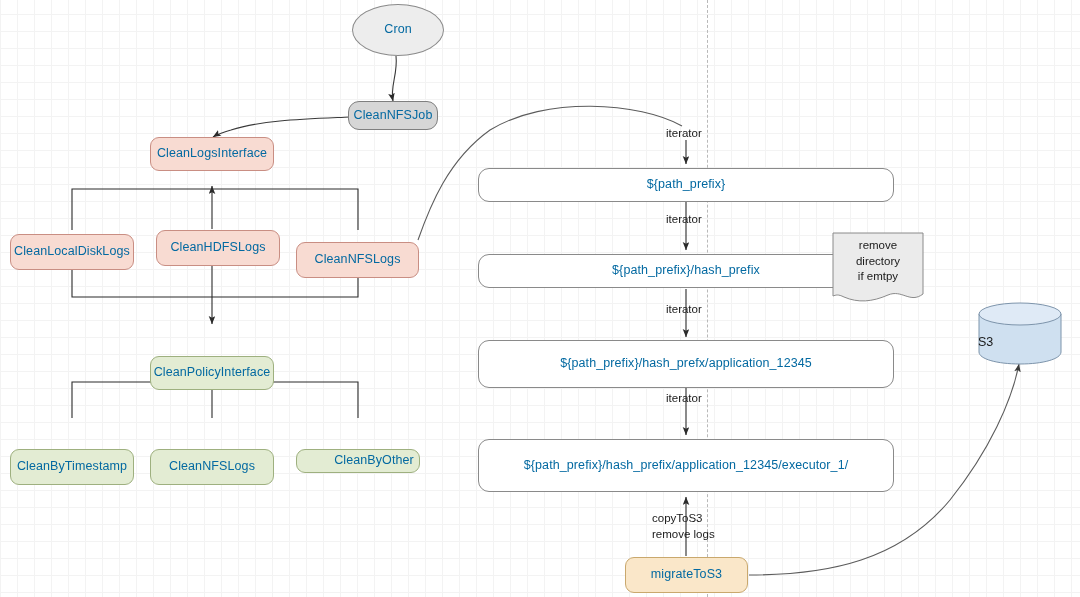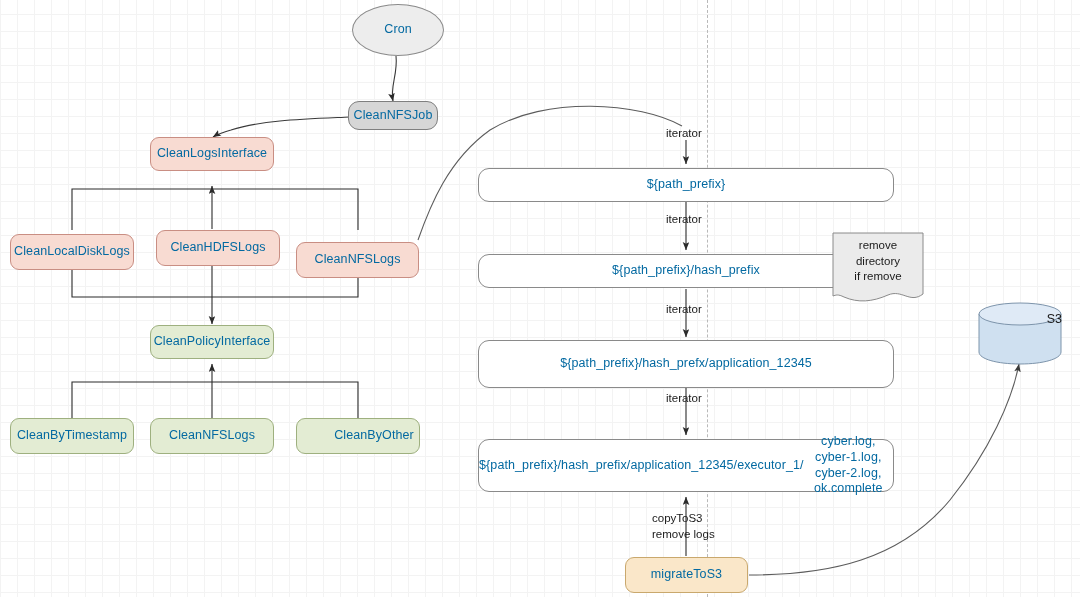--- a/index.html
+++ b/index.html
@@ -24,21 +24,21 @@
   .node{
     position:absolute;box-sizing:border-box;
     display:flex;align-items:center;justify-content:center;
     text-align:center;line-height:1.25;
     border:1px solid #878787;border-radius:9px;
     font-size:12.5px;color:#0369a1;
     letter-spacing:.1px;
     box-shadow:0 0 0 0 rgba(0,0,0,0);
   }
   .node.pink{background:#f8dbd2;border-color:#c98e83;}
-  .node.green{background:#e3ecd3;border-color:#9eb07f;}
+  .node.green{background:#e3ecd3;border-color:#9eb07f;margin-top:31px;}
   .node.grey{background:#d6d6d6;border-color:#7f7f7f;border-radius:11px;}
   .node.tan{background:#fae7c9;border-color:#c9a86d;}
   .node.plain{background:#ffffff;border-color:#8a8a8a;border-radius:11px;}
   .node.ellipse{
     background:#ededed;border:1px solid #8a8a8a;border-radius:50%;
   }
   .edge-label{
     position:absolute;font-size:11.5px;color:#1a1a1a;
     white-space:nowrap;text-align:left;line-height:1.3;
     background:transparent;
@@ -46,22 +46,22 @@
   }
   .note{
     position:absolute;box-sizing:border-box;
     font-size:11.5px;color:#1a1a1a;text-align:center;line-height:1.35;
     padding-top:6px;
   }
   .note-text{position:relative;z-index:2;}
   .note svg{position:absolute;left:0;top:0;z-index:1;}
   .cyl{position:absolute;}
   .cyl-label{
-    position:absolute;width:100%;text-align:right;
-    font-size:12.5px;color:#1a1a1a;top:11px;z-index:2;
+    position:absolute;width:100%;text-align:left;
+    font-size:12.5px;color:#1a1a1a;top:34px;z-index:2;
   }
   .pagebreak{
     position:absolute;top:0;bottom:0;width:0;
     border-left:1px dashed #b9b9b9;
   }
 </style>
 </head>
 <body>
 
 <div id="canvas">
@@ -132,53 +132,52 @@
   </div>
 
   <div class="node green" style="left:10px;top:418px;width:124px;height:36px;">
     <span>CleanByTimestamp</span>
   </div>
 
   <div class="node green" style="left:150px;top:418px;width:124px;height:36px;">
     <span>CleanNFSLogs</span>
   </div>
 
-  <div class="node green" style="left:296px;top:418px;width:124px;height:36px;padding-left:32px;">
+  <div class="node green" style="left:296px;top:418px;width:124px;height:24px;padding-left:32px;">
     <span>CleanByOther</span>
   </div>
 
   <div class="node plain" style="left:478px;top:168px;width:416px;height:34px;">
     <span>${path_prefix}</span>
   </div>
 
   <div class="node plain" style="left:478px;top:254px;width:416px;height:34px;">
     <span>${path_prefix}/hash_prefix</span>
   </div>
 
   <div class="node plain" style="left:478px;top:340px;width:416px;height:48px;">
     <span>${path_prefix}/hash_prefx/application_12345</span>
   </div>
 
   <div class="node plain" style="left:478px;top:439px;width:416px;height:53px;flex-direction:row;">
     <span>${path_prefix}/hash_prefix/application_12345/executor_1/</span>
-    <span>cyber.log, cyber-1.log, cyber-2.log, ok.complete</span>
   </div>
 
   <div class="node tan" style="left:625px;top:557px;width:123px;height:36px;">
     <span>migrateToS3</span>
   </div>
 
   <div class="note" style="left:832px;top:232px;width:92px;height:72px;">
     <svg width="92" height="72" viewBox="0 0 92 72" xmlns="http://www.w3.org/2000/svg">
       <path d="M1,1 L91,1 L91,62 C78,72 70,57 56,63 C40,70 26,71 12,65 C6,62 4,63 1,64 Z" fill="#ebebeb" stroke="#8a8a8a" stroke-width="1"></path>
     </svg>
     <div class="note-text">
       <div>remove</div>
       <div>directory</div>
-      <div>if remove</div>
+      <div>if emtpy</div>
     </div>
   </div>
 
   <div class="cyl" style="left:978px;top:301px;width:84px;height:64px;">
     <svg width="84" height="64" viewBox="0 0 84 64" xmlns="http://www.w3.org/2000/svg">
       <path d="M1,13 L1,51 C1,58 19,63 42,63 C65,63 83,58 83,51 L83,13 Z" fill="#cfe0f0" stroke="#7d94ab" stroke-width="1"></path>
       <ellipse cx="42" cy="13" rx="41" ry="11" fill="#dfeaf6" stroke="#7d94ab" stroke-width="1"></ellipse>
     </svg>
     <div class="cyl-label">S3</div>
   </div>

